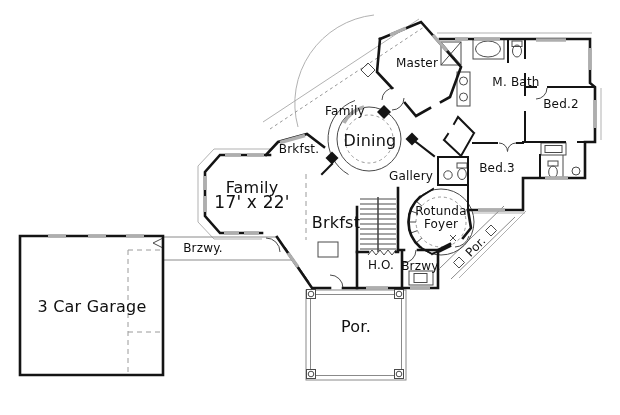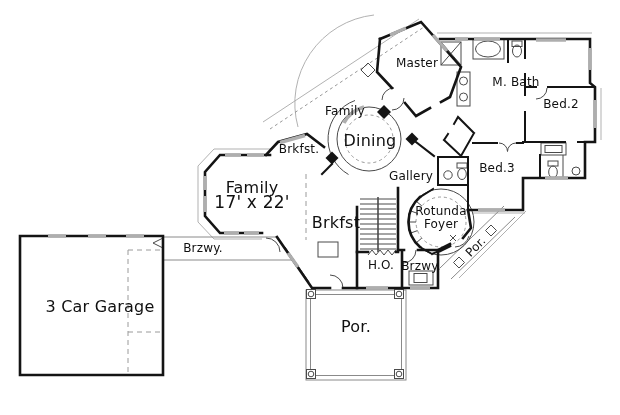--- a/index.html
+++ b/index.html
@@ -202,16 +202,16 @@
     <div class="lbl small" style="left:252px;top:202px">17' x 22'</div>
     <div class="lbl big" style="left:336px;top:222px">Brkfst</div>
     <div class="lbl center" style="left:441px;top:218px">
       <div>Rotunda</div>
       <div>Foyer</div>
     </div>
     <div class="lbl rot" style="left:476px;top:247px">Por.</div>
     <div class="lbl" style="left:203px;top:248px">Brzwy.</div>
     <div class="lbl" style="left:381px;top:265px">H.O.</div>
     <div class="lbl" style="left:421px;top:266px">Brzwy.</div>
-    <div class="lbl big" style="left:100px;top:306px">3 Car Garage</div>
+    <div class="lbl big" style="left:92px;top:306px">3 Car Garage</div>
     <div class="lbl big" style="left:356px;top:326px">Por.</div>
   </div>
 </div>
 
 </body></html>

